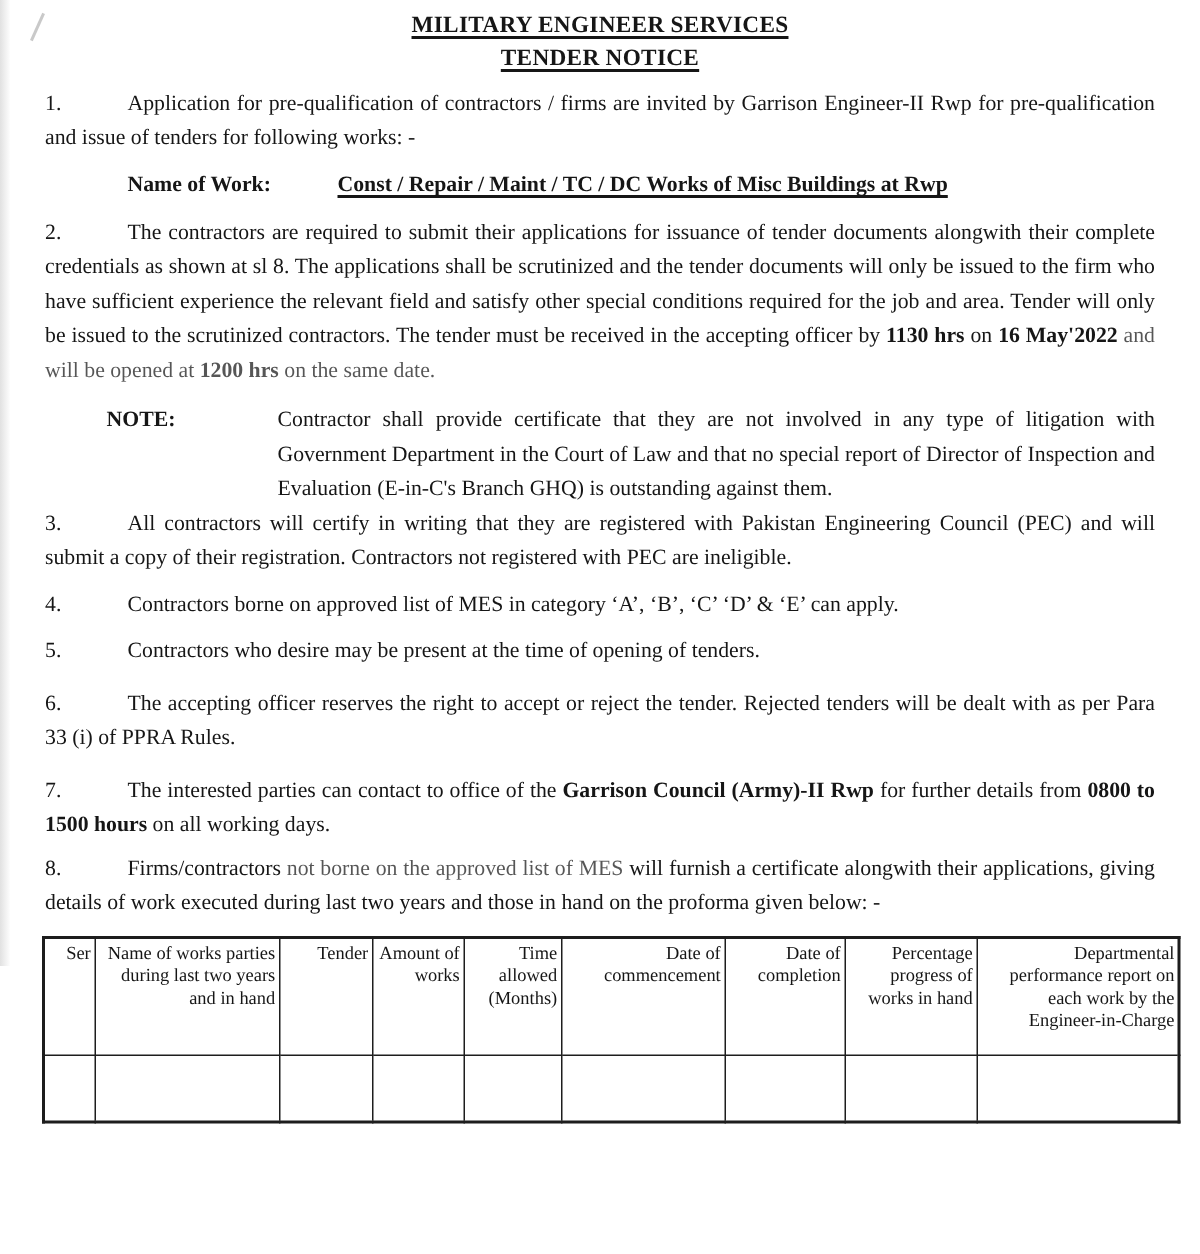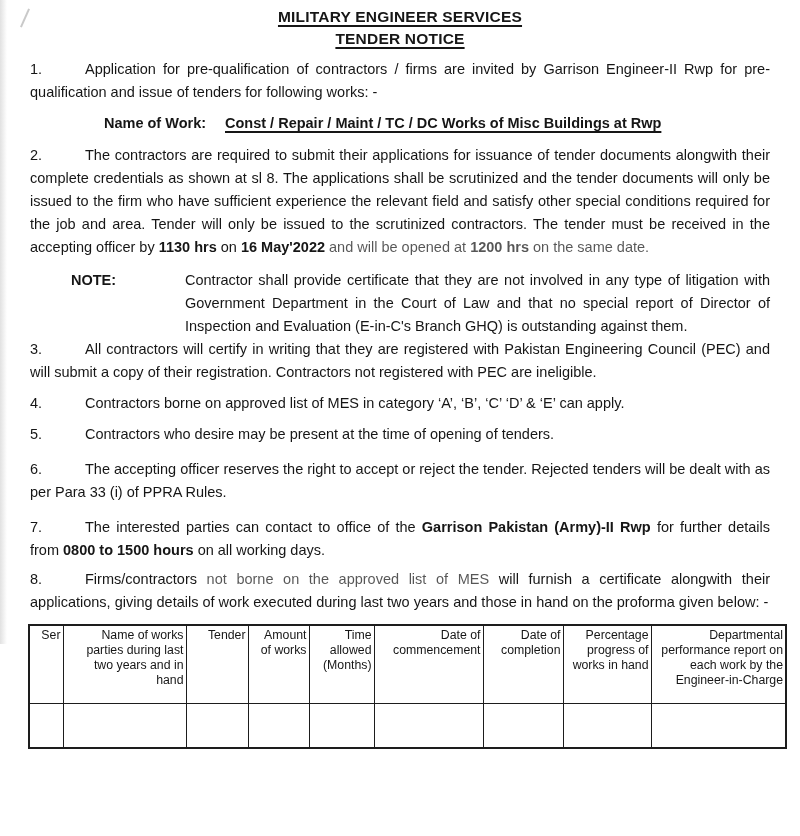--- a/index.html
+++ b/index.html
@@ -6,21 +6,21 @@
     margin: 0; padding: 0;
     width: 800px; height: 836px;
     background: #ffffff;
     overflow: hidden;
   }
   .doc {
     position: relative;
     box-sizing: border-box;
     width: 800px; height: 644px;
     padding: 6px 30px 0 30px;
-    font-family: Liberation Sans, sans-serif;
+    font-family: Liberation Serif, serif;
     font-size: 14.5px;
     line-height: 23px;
     color: #161616;
   }
   
   .edge-shade {
     position: absolute; left: 0; top: 0;
     width: 7px; height: 100%;
     background: linear-gradient(to right, rgba(90,90,90,0.18), rgba(0,0,0,0));
     pointer-events: none;
@@ -51,21 +51,21 @@
     text-align: justify;
   }
   .para .num {
     display: inline-block;
     width: 55px;
   }
   .b { font-weight: 700; }
   .f { opacity: 0.72; filter: blur(0.3px); }
   #p1 { margin-bottom: 8px; }
   .now { margin: 0 0 9px 55px; }
-  .now-label { display: inline-block; width: 140px; font-weight: 700; text-align: center; }
+  .now-label { display: inline-block; width: 140px; font-weight: 700; }
   .now-value {
     font-weight: 700;
     text-decoration: underline;
     text-decoration-thickness: 2px;
     text-underline-offset: 3px;
   }
   #p2 { margin-bottom: 10px; }
   .note {
     position: relative;
     padding-left: 155px;
@@ -121,21 +121,21 @@
   <div class="note"><span class="note-label">NOTE:</span><span><span>Contractor shall provide certificate that they are not involved in any type of litigation with Government Department in the Court of Law and that no special report of Director of Inspection and Evaluation (E-in-C's Branch GHQ) is outstanding against them.</span></span></div>
 
   <p class="para" id="p3"><span class="num">3.</span><span><span>All contractors will certify in writing that they are registered with Pakistan Engineering Council (PEC) and will submit a copy of their registration. Contractors not registered with PEC are ineligible.</span></span></p>
 
   <p class="para" id="p4"><span class="num">4.</span><span><span>Contractors borne on approved list of MES in category ‘A’, ‘B’, ‘C’  ‘D’ &amp; ‘E’ can apply.</span></span></p>
 
   <p class="para" id="p5"><span class="num">5.</span><span><span>Contractors who desire may be present at the time of opening of tenders.</span></span></p>
 
   <p class="para" id="p6"><span class="num">6.</span><span><span>The accepting officer reserves the right to accept or reject the tender. Rejected tenders will be dealt with as per Para 33 (i) of PPRA Rules.</span></span></p>
 
-  <p class="para" id="p7"><span class="num">7.</span><span><span>The interested parties can contact to office of the </span><span class="b">Garrison Pakistan (Army)-II Rwp</span><span> for further details from </span><span class="b">0800 to 1500 hours</span><span> on all working days.</span></span></p>
+  <p class="para" id="p7"><span class="num">7.</span><span><span>The interested parties can contact to office of the </span><span class="b">Garrison Council (Army)-II Rwp</span><span> for further details from </span><span class="b">0800 to 1500 hours</span><span> on all working days.</span></span></p>
 
   <p class="para" id="p8"><span class="num">8.</span><span><span>Firms/contractors </span><span class="f">not borne on the approved list of MES</span><span> will furnish a certificate alongwith their applications, giving details of work executed during last two years and those in hand on the proforma given below: -</span></span></p>
 
   <table class="proforma">
     <colgroup>
       <col class="c0">
         <col class="c1">
         <col class="c2">
         <col class="c3">
         <col class="c4">

